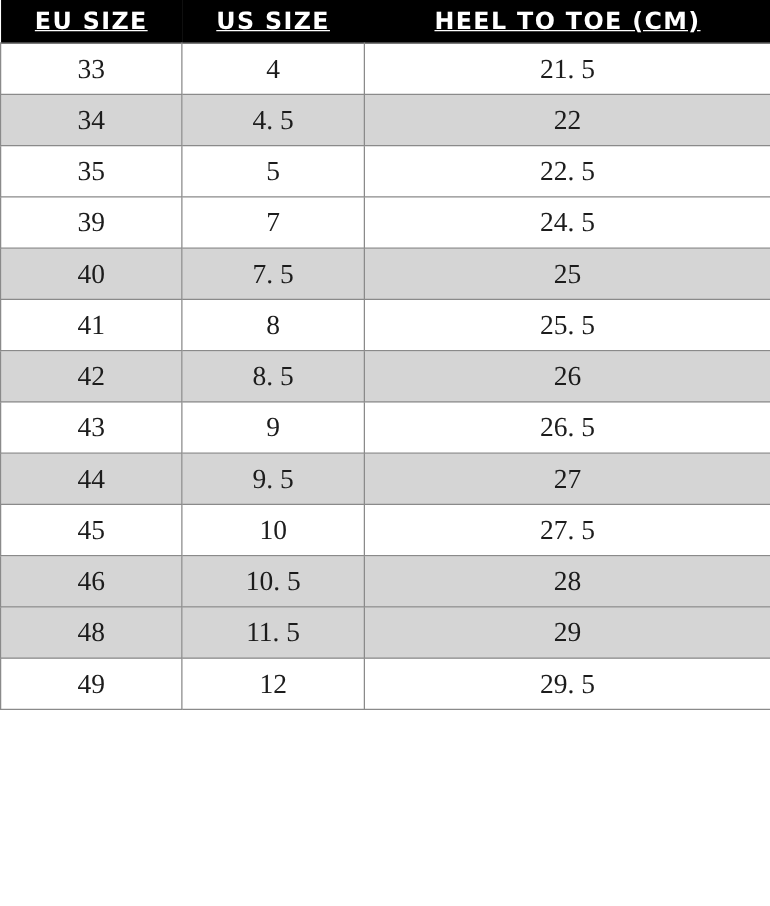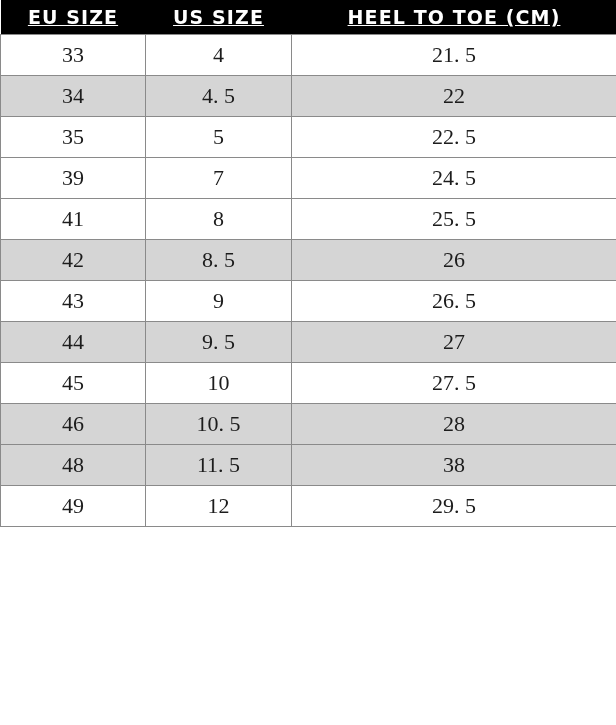--- a/index.html
+++ b/index.html
@@ -98,20 +98,25 @@
       <tr class="row-odd">
         <td>35</td>
         <td>5</td>
         <td>22. 5</td>
       </tr>
       <tr class="row-odd">
         <td>39</td>
         <td>7</td>
         <td>24. 5</td>
       </tr>
+      <tr class="row-even">
+        <td>40</td>
+        <td>7. 5</td>
+        <td>25</td>
+      </tr>
       <tr class="row-odd">
         <td>41</td>
         <td>8</td>
         <td>25. 5</td>
       </tr>
       <tr class="row-even">
         <td>42</td>
         <td>8. 5</td>
         <td>26</td>
       </tr>
@@ -131,21 +136,21 @@
         <td>27. 5</td>
       </tr>
       <tr class="row-even">
         <td>46</td>
         <td>10. 5</td>
         <td>28</td>
       </tr>
       <tr class="row-even">
         <td>48</td>
         <td>11. 5</td>
-        <td>38</td>
+        <td>29</td>
       </tr>
       <tr class="row-odd">
         <td>49</td>
         <td>12</td>
         <td>29. 5</td>
       </tr>
     </tbody>
 </table>
 
 </body></html>

